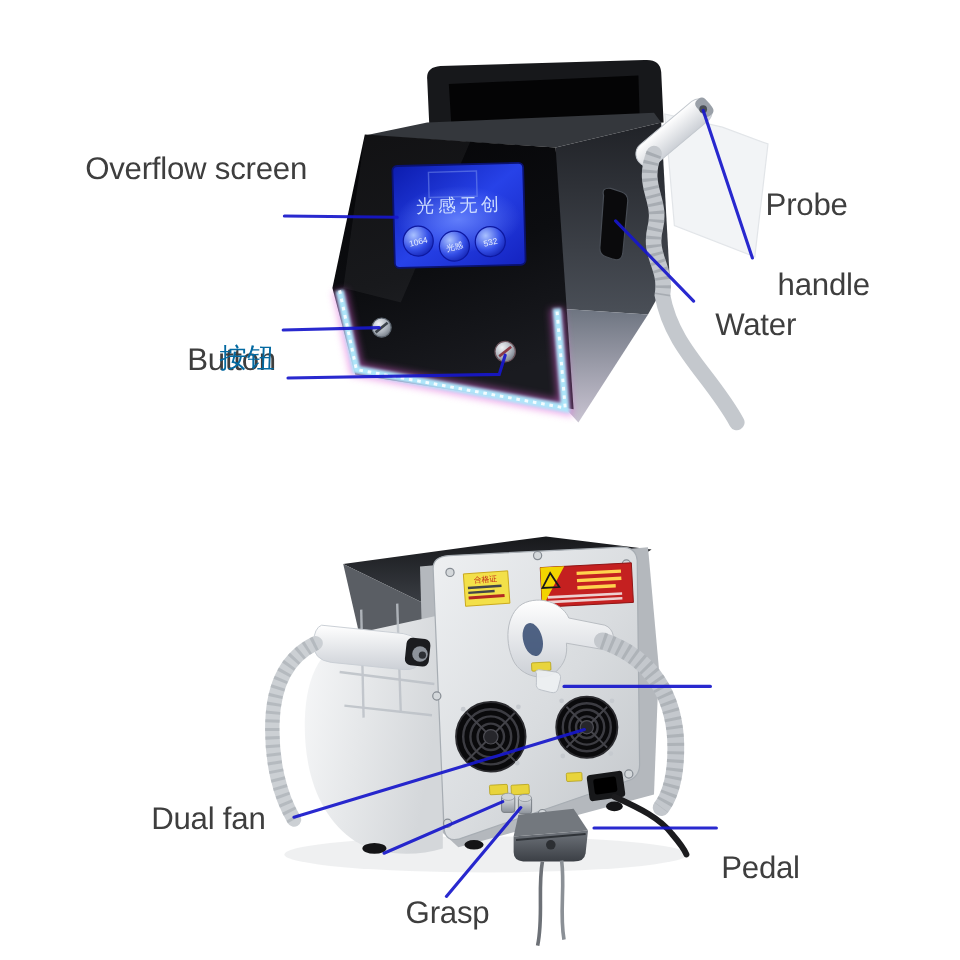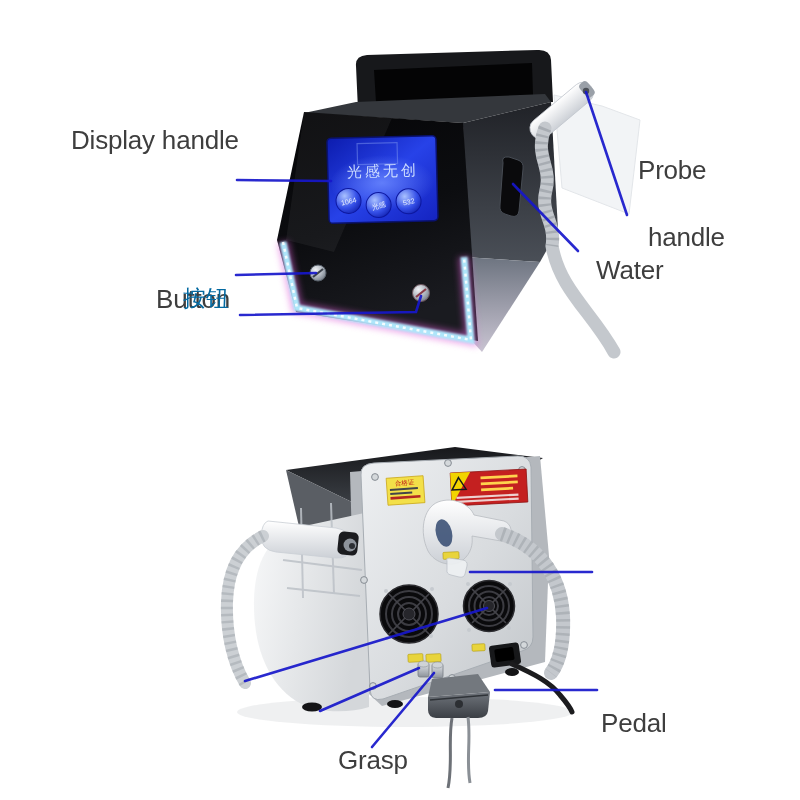--- a/index.html
+++ b/index.html
@@ -296,24 +296,25 @@
     <line x1="586" y1="92" x2="627" y2="215"></line>
     <line x1="513" y1="184" x2="578" y2="251"></line>
     <line x1="470" y1="572" x2="592" y2="572"></line>
     <line x1="487" y1="608" x2="245" y2="681"></line>
     <line x1="419" y1="668" x2="320" y2="711"></line>
     <line x1="434" y1="673" x2="372" y2="747"></line>
     <line x1="495" y1="690" x2="597" y2="690"></line>
   </g>
 </svg>
 
-  <div class="lbl" style="left:71px;top:126px">Display handle</div>
+  <div class="lbl" style="left:71px;top:126px">Overflow screen</div>
   <div class="lbl" style="left:638px;top:156px">Probe</div>
   <div class="lbl" style="left:648px;top:223px">handle</div>
   <div class="lbl" style="left:596px;top:256px">Water</div>
   <div class="lbl" style="left:156px;top:285px">
     <span>Button</span>
     <span class="zh-overlay">按钮</span>
   </div>
+  <div class="lbl" style="left:126px;top:668px">Dual fan</div>
   <div class="lbl" style="left:338px;top:746px">Grasp</div>
   <div class="lbl" style="left:601px;top:709px">Pedal</div>
 
 </div>
 
 </body></html>

